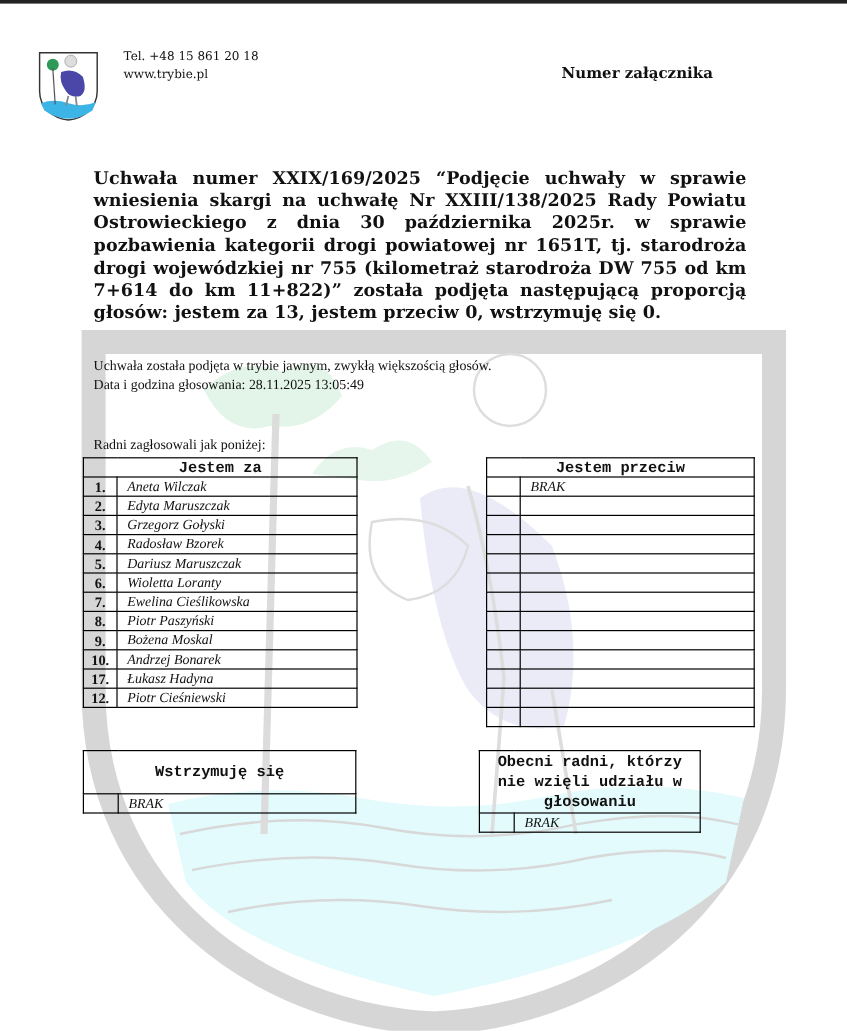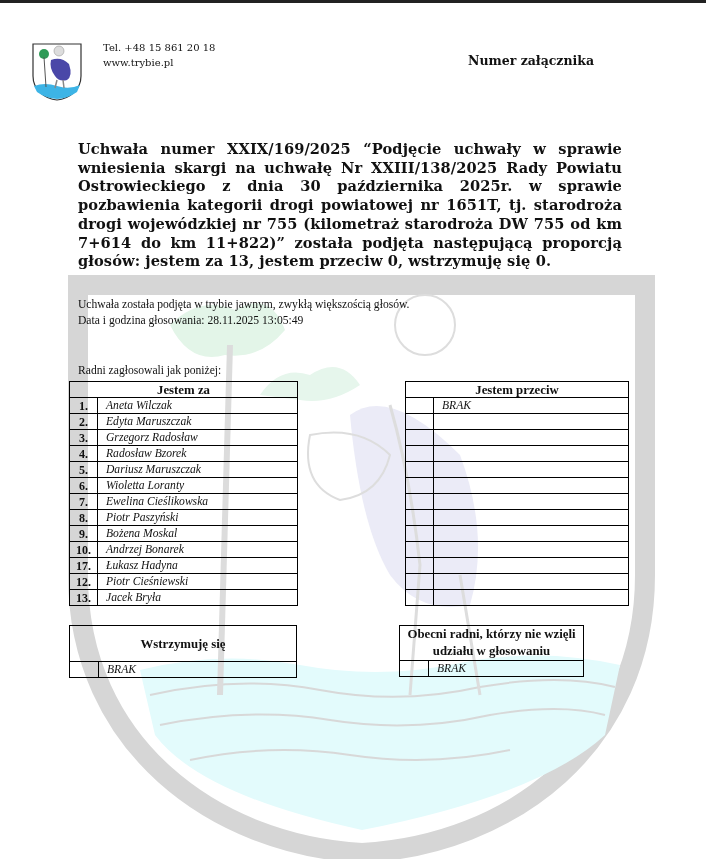--- a/index.html
+++ b/index.html
@@ -15,21 +15,21 @@
   .title {
     position:absolute; left:78px; top:140px; width:544px;
     font-weight:bold; font-size:14.6px; line-height:18.7px; text-align:justify;
     letter-spacing:0.1px;
   }
   .info { position:absolute; left:78px; top:297px; font-size:11.6px; line-height:16px; font-family:"Liberation Serif",serif; }
   .radni { position:absolute; left:78px; top:364px; font-size:11.6px; font-family:"Liberation Serif",serif; }
   .watermark { position:absolute; left:60px; top:275px; width:605px; height:584px; z-index:0; }
   table.vote { position:absolute; border-collapse:collapse; z-index:2; font-family:"Liberation Serif",serif; }
   table.vote td, table.vote th { border:1.3px solid #000; padding:0; height:15px; font-size:11.6px; line-height:14px; }
-  table.vote th { font-weight:bold; text-align:center; font-size:12.8px; font-family:Liberation Serif, serif;margin-top:12px; }
+  table.vote th { font-weight:bold; text-align:center; font-size:12.8px; font-family:Liberation Mono, monospace;margin-top:12px; }
   table.vote td.num { width:27px; text-align:center; font-weight:bold; font-size:12px; }
   table.vote td.nm { font-style:italic; padding-left:8px; }
   #t-for { left:69px; top:381px; width:229px; }
   #t-against { left:405px; top:381px; width:224px; }
   #t-abstain { left:69px; top:625px; width:228px; }
   #t-absent { left:399px; top:625px; width:185px; }
   #t-abstain th { height:35px; }
   #t-absent th { height:33px; line-height:17px; }
   #t-abstain td.num, #t-absent td.num { width:28px; }
 </style>
@@ -89,21 +89,21 @@
       <tr>
         <td class="num">1.</td>
         <td class="nm">Aneta Wilczak</td>
       </tr>
       <tr>
         <td class="num">2.</td>
         <td class="nm">Edyta Maruszczak</td>
       </tr>
       <tr>
         <td class="num">3.</td>
-        <td class="nm">Grzegorz Radosław</td>
+        <td class="nm">Grzegorz Gołyski</td>
       </tr>
       <tr>
         <td class="num">4.</td>
         <td class="nm">Radosław Bzorek</td>
       </tr>
       <tr>
         <td class="num">5.</td>
         <td class="nm">Dariusz Maruszczak</td>
       </tr>
       <tr>
@@ -127,24 +127,20 @@
         <td class="nm">Andrzej Bonarek</td>
       </tr>
       <tr>
         <td class="num">17.</td>
         <td class="nm">Łukasz Hadyna</td>
       </tr>
       <tr>
         <td class="num">12.</td>
         <td class="nm">Piotr Cieśniewski</td>
       </tr>
-      <tr>
-        <td class="num">13.</td>
-        <td class="nm">Jacek Bryła</td>
-      </tr>
     </tbody>
 </table>
 
 <table class="vote" id="t-against">
   <thead>
       <tr>
         <th colspan="2">Jestem przeciw</th>
       </tr>
     </thead>
   <tbody>

